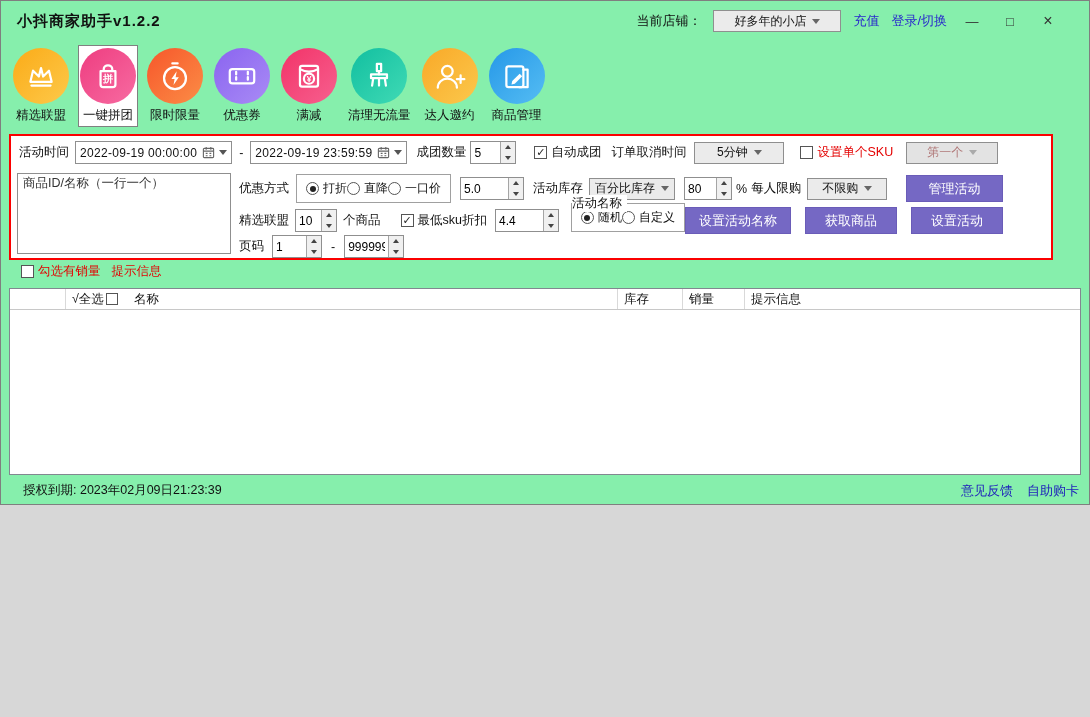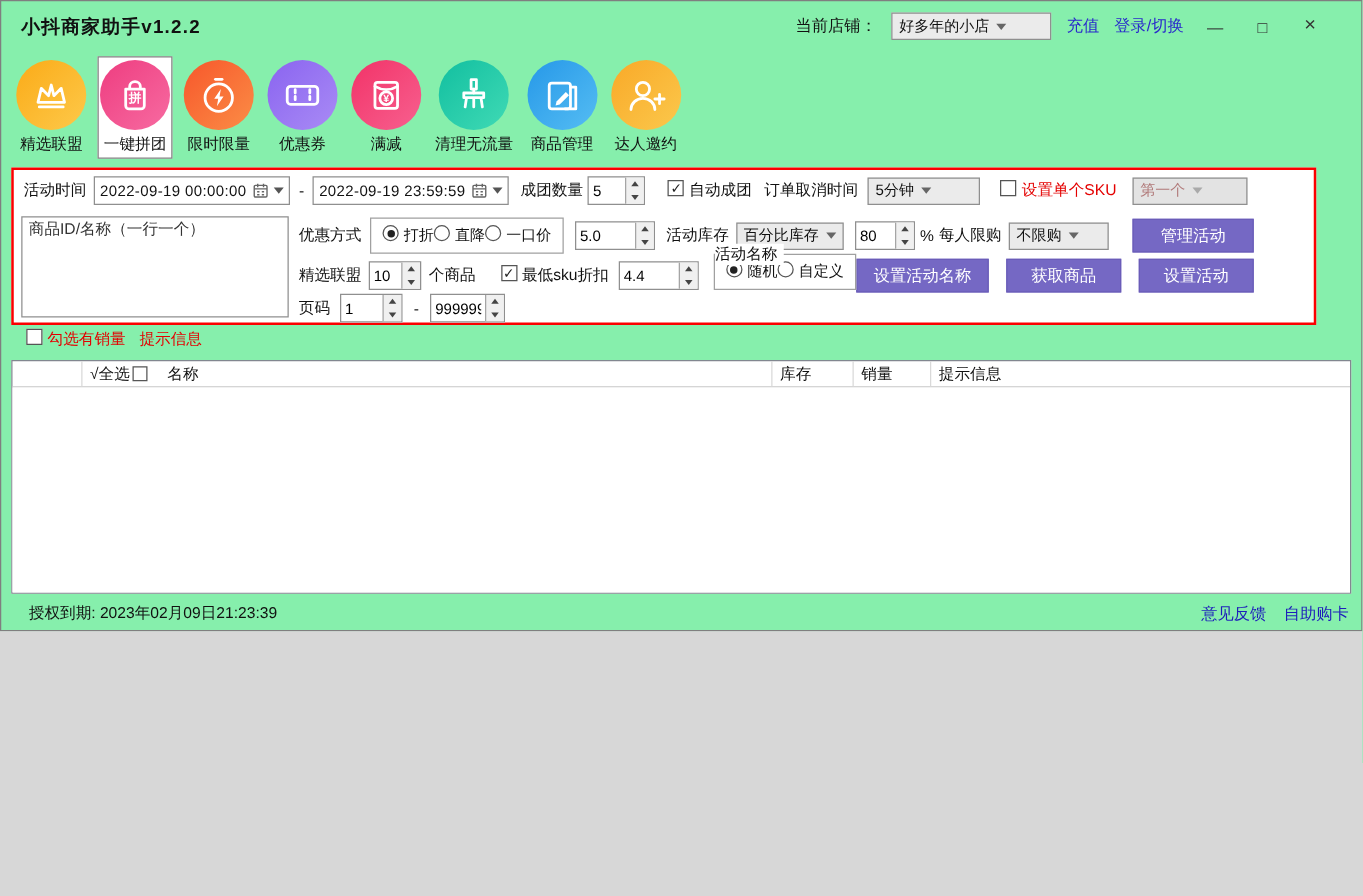--- a/index.html
+++ b/index.html
@@ -8,21 +8,21 @@
 
   
   .titlebar { position: absolute; top: 0; left: 0; right: 0; height: 40px; }
   .app-title { position: absolute; left: 16px; top: 11px; font-size: 15px; font-weight: bold; letter-spacing: 1px; }
   .tb-right { position: absolute; right: 28px; top: 9px; display: flex; align-items: center; gap: 12px; }
   .shop-label { font-size: 13px; }
   .link { color: #2929cc; font-size: 13px; cursor: pointer; text-decoration: none; }
   .winbtn { width: 26px; text-align: center; font-size: 13px; color: #333; cursor: default; }
 
   
-  .select { display: inline-flex; align-items: center; justify-content: flex-start; height: 22px; background: #ebebeb; border: 1px solid #8f8f8f; padding: 0 5px; font-size: 12px; cursor: default; }
+  .select { display: inline-flex; align-items: center; justify-content: center; height: 22px; background: #ebebeb; border: 1px solid #8f8f8f; padding: 0 5px; font-size: 12px; cursor: default; }
   .select .chev { width: 0; height: 0; border-left: 4px solid transparent; border-right: 4px solid transparent; border-top: 5px solid #666; margin-left: 6px; flex: 0 0 auto; }
   .select.disabled { background: #e3e3e3; color: #b07878; }
   .select.disabled .chev { border-top-color: #aaa; }
 
   
   .toolbar { position: absolute; top: 44px; left: 10px; display: flex; align-items: flex-start; gap: 7px; }
   .tbitem { display: flex; flex-direction: column; align-items: center; padding: 3px 2px; cursor: pointer; }
   .tbitem.selected { padding: 2px 1px; border: 1px solid #808080; background: #fff; }
   .circle { width: 56px; height: 56px; border-radius: 50%; display: flex; align-items: center; justify-content: center; }
   .circle svg { width: 34px; height: 34px; stroke: #fff; stroke-width: 2.1; fill: none; stroke-linecap: round; stroke-linejoin: round; }
@@ -43,21 +43,21 @@
   .spin input { flex: 1; min-width: 0; border: none; outline: none; font-size: 12px; padding: 0 3px; font-family: inherit; background: transparent; }
   .spinbtns { width: 15px; border-left: 1px solid #a5a5a5; background: #f0f0f0; display: flex; flex-direction: column; }
   .spinbtns span { flex: 1; display: flex; align-items: center; justify-content: center; cursor: default; }
   .su::after { content: ""; border-left: 3px solid transparent; border-right: 3px solid transparent; border-bottom: 4px solid #444; }
   .sd::after { content: ""; border-left: 3px solid transparent; border-right: 3px solid transparent; border-top: 4px solid #444; }
 
   .cb { width: 13px; height: 13px; flex: 0 0 13px; border: 1px solid #555; background: #fff; display: inline-flex; align-items: center; justify-content: center; cursor: pointer; }
   .cb.checked::after { content: "✓"; font-size: 11px; font-weight: bold; color: #222; margin-top: -1px; }
   .rb { width: 13px; height: 13px; flex: 0 0 13px; border: 1px solid #555; border-radius: 50%; background: #fff; display: inline-flex; align-items: center; justify-content: center; cursor: pointer; }
   .rb.sel::after { content: ""; width: 6px; height: 6px; border-radius: 50%; background: #222; }
-  .cbwrap, .rbwrap { display: inline-flex; align-items: flex-start; gap: 4px; white-space: nowrap; }
+  .cbwrap, .rbwrap { display: inline-flex; align-items: center; gap: 4px; white-space: nowrap; }
 
   .grpbox { position: relative; border: 1px solid #a0a0a0; display: flex; align-items: center; padding: 5px 9px; background: #fff; }
   .grpbox .legend { position: absolute; top: -9px; left: 0; background: #fff; padding-right: 5px; font-size: 12.5px; white-space: nowrap; }
 
   .btn { background: #7568c4; color: #fff; border: 1px solid #6a5cb8; height: 27px; padding: 0 13px; font-size: 13px; display: inline-flex; align-items: center; justify-content: center; cursor: pointer; white-space: nowrap; }
 
   textarea.products { position: absolute; left: 6px; top: 37px; width: 214px; height: 81px; border: 1px solid #8f8f8f; resize: none; font-family: inherit; font-size: 12.5px; padding: 1px 5px; outline: none; }
   textarea.products::placeholder { color: #333; opacity: 1; }
 
   
@@ -149,38 +149,38 @@
       <div class="circle" style="background: linear-gradient(135deg, rgb(18, 191, 160) 0%, rgb(64, 218, 181) 100%);">
         <svg viewBox="0 0 32 32">
             <path d="M14 4.5 h4 v7 h-4 Z"></path>
             <path d="M8.5 14.5 h15 v3.5 h-15 Z"></path>
             <path d="M10.5 18.5 l-1 6.5 M16 18.5 v6.5 M21.5 18.5 l1 6.5 M16 11.5 v3"></path>
           </svg>
       </div>
       <span class="lbl">清理无流量</span>
     </div>
     <div class="tbitem">
+      <div class="circle" style="background: linear-gradient(135deg, rgb(249, 169, 40) 0%, rgb(251, 200, 76) 100%);">
+        <svg viewBox="0 0 32 32">
+            <circle cx="13.5" cy="11.5" r="5"></circle>
+            <path d="M4.5 27 a9 8.5 0 0 1 18 0"></path>
+            <path d="M22.5 19 h7 M26 15.5 v7"></path>
+          </svg>
+      </div>
+      <span class="lbl">达人邀约</span>
+    </div>
+    <div class="tbitem">
       <div class="circle" style="background: linear-gradient(135deg, rgb(38, 152, 232) 0%, rgb(85, 189, 243) 100%);">
         <svg viewBox="0 0 32 32">
             <rect x="6" y="7" width="16" height="19.5" rx="2"></rect>
             <path d="M22 10 h4 v16.5 h-8"></path>
             <path d="M11.5 20.8 L18.5 13.8 l2.4 2.4 L13.9 23.2 l-3.1 0.7 Z" fill="#fff" stroke="none"></path>
           </svg>
       </div>
       <span class="lbl">商品管理</span>
-    </div>
-    <div class="tbitem">
-      <div class="circle" style="background: linear-gradient(135deg, rgb(249, 169, 40) 0%, rgb(251, 200, 76) 100%);">
-        <svg viewBox="0 0 32 32">
-            <circle cx="13.5" cy="11.5" r="5"></circle>
-            <path d="M4.5 27 a9 8.5 0 0 1 18 0"></path>
-            <path d="M22.5 19 h7 M26 15.5 v7"></path>
-          </svg>
-      </div>
-      <span class="lbl">达人邀约</span>
     </div>
   </div>
 
   <div class="formbox">
 
     <div class="fb-row" style="left:8px; top:5px; right:8px;">
       <span class="flabel">活动时间</span>
       <div class="datebox" style="margin-left:6px">
         <span class="dval">2022-09-19 00:00:00</span>
         <svg viewBox="0 0 14 14">

